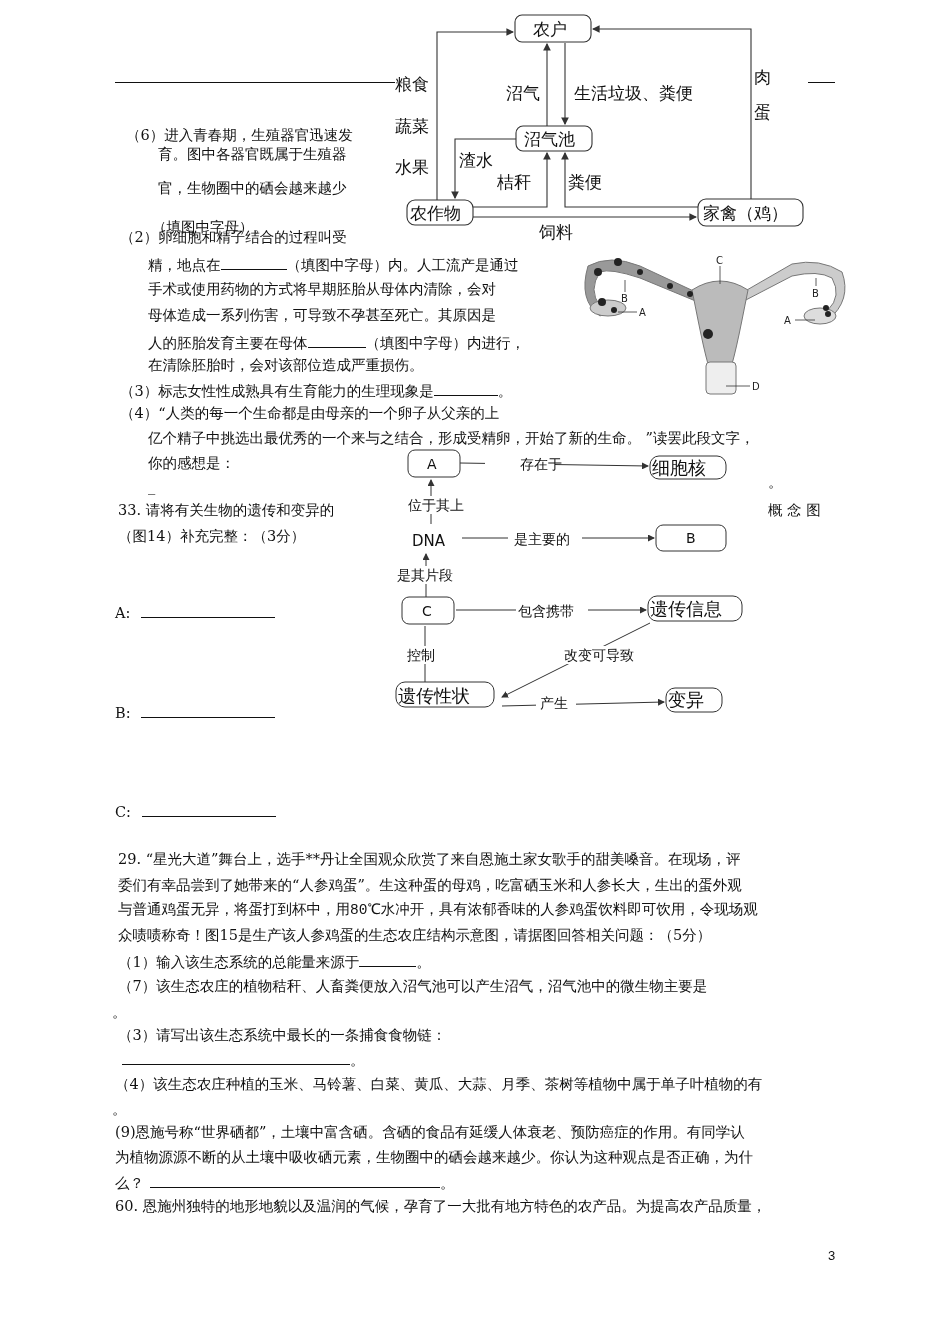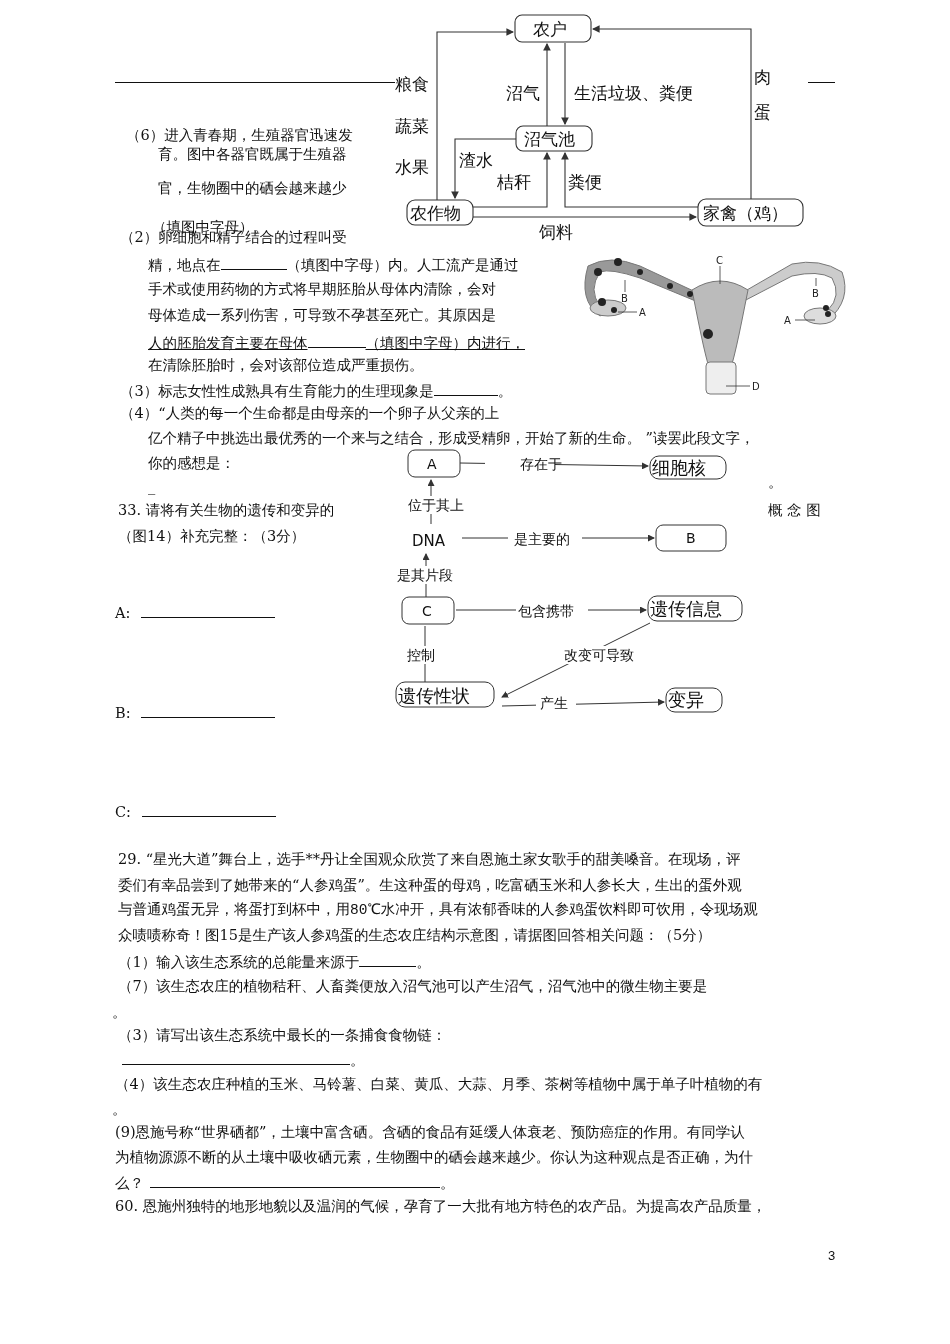--- a/index.html
+++ b/index.html
@@ -70,21 +70,21 @@
 <div class="abs t" style="left:158px;top:146px;">育。图中各器官既属于生殖器</div>
 <div class="abs t" style="left:158px;top:180px;">官，生物圈中的硒会越来越少</div>
 <div class="abs t" style="left:152px;top:219px;">（填图中字母）。</div>
 
 <div class="abs t" style="left:120px;top:229px;">（2）卵细胞和精子结合的过程叫受</div>
 <div class="abs t" style="left:148px;top:255px;">
   <span>精，地点在</span><span class="blank" style="width:66px;"></span><span>（填图中字母）内。人工流产是通过</span>
 </div>
 <div class="abs t" style="left:148px;top:281px;">手术或使用药物的方式将早期胚胎从母体内清除，会对</div>
 <div class="abs t" style="left:148px;top:307px;">母体造成一系列伤害，可导致不孕甚至死亡。其原因是</div>
-<div class="abs t" style="left:148px;top:333px;text-decoration:underline;">
+<div class="abs t" style="left:148px;top:333px;">
   <span>人的胚胎发育主要在母体</span><span class="blank" style="width:58px;"></span><span>（填图中字母）内进行，</span>
 </div>
 <div class="abs t" style="left:148px;top:357px;">在清除胚胎时，会对该部位造成严重损伤。</div>
 
 <div class="abs t" style="left:120px;top:381px;">
   <span>（3）标志女性性成熟具有生育能力的生理现象是</span><span class="blank" style="width:64px;"></span><span>。</span>
 </div>
 
 <div class="abs t" style="left:120px;top:405px;">（4）“人类的每一个生命都是由母亲的一个卵子从父亲的上</div>
 <div class="abs t" style="left:148px;top:430px;">亿个精子中挑选出最优秀的一个来与之结合，形成受精卵，开始了新的生命。 ”读罢此段文字，</div>

